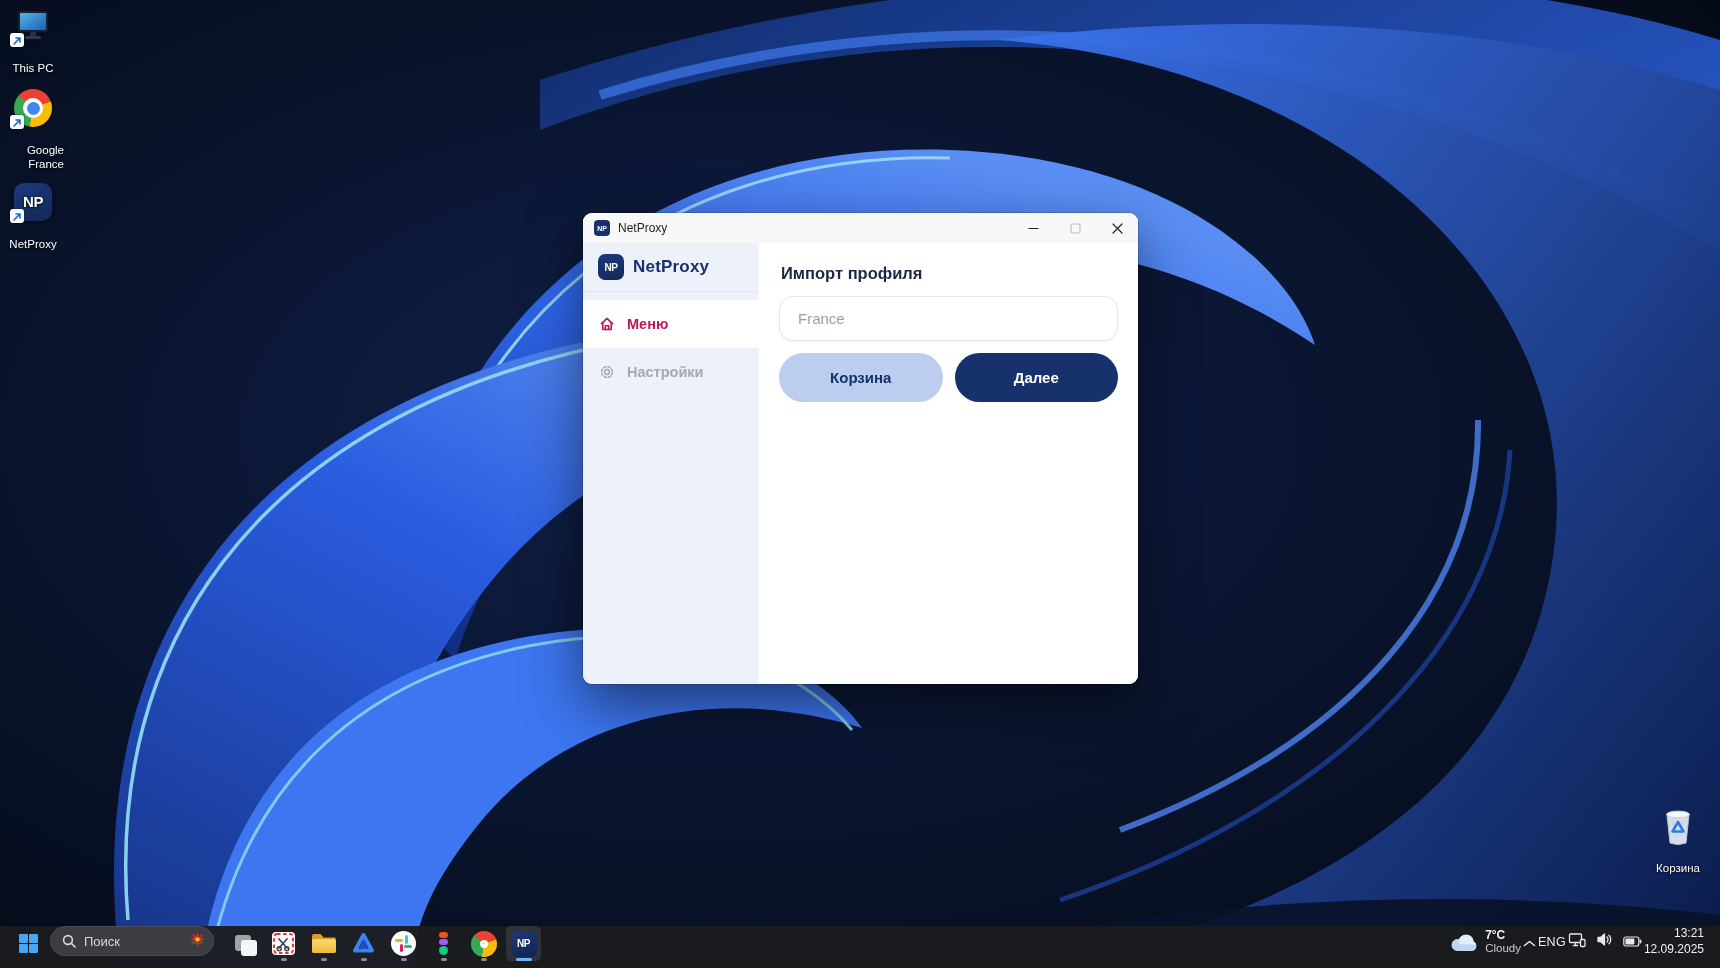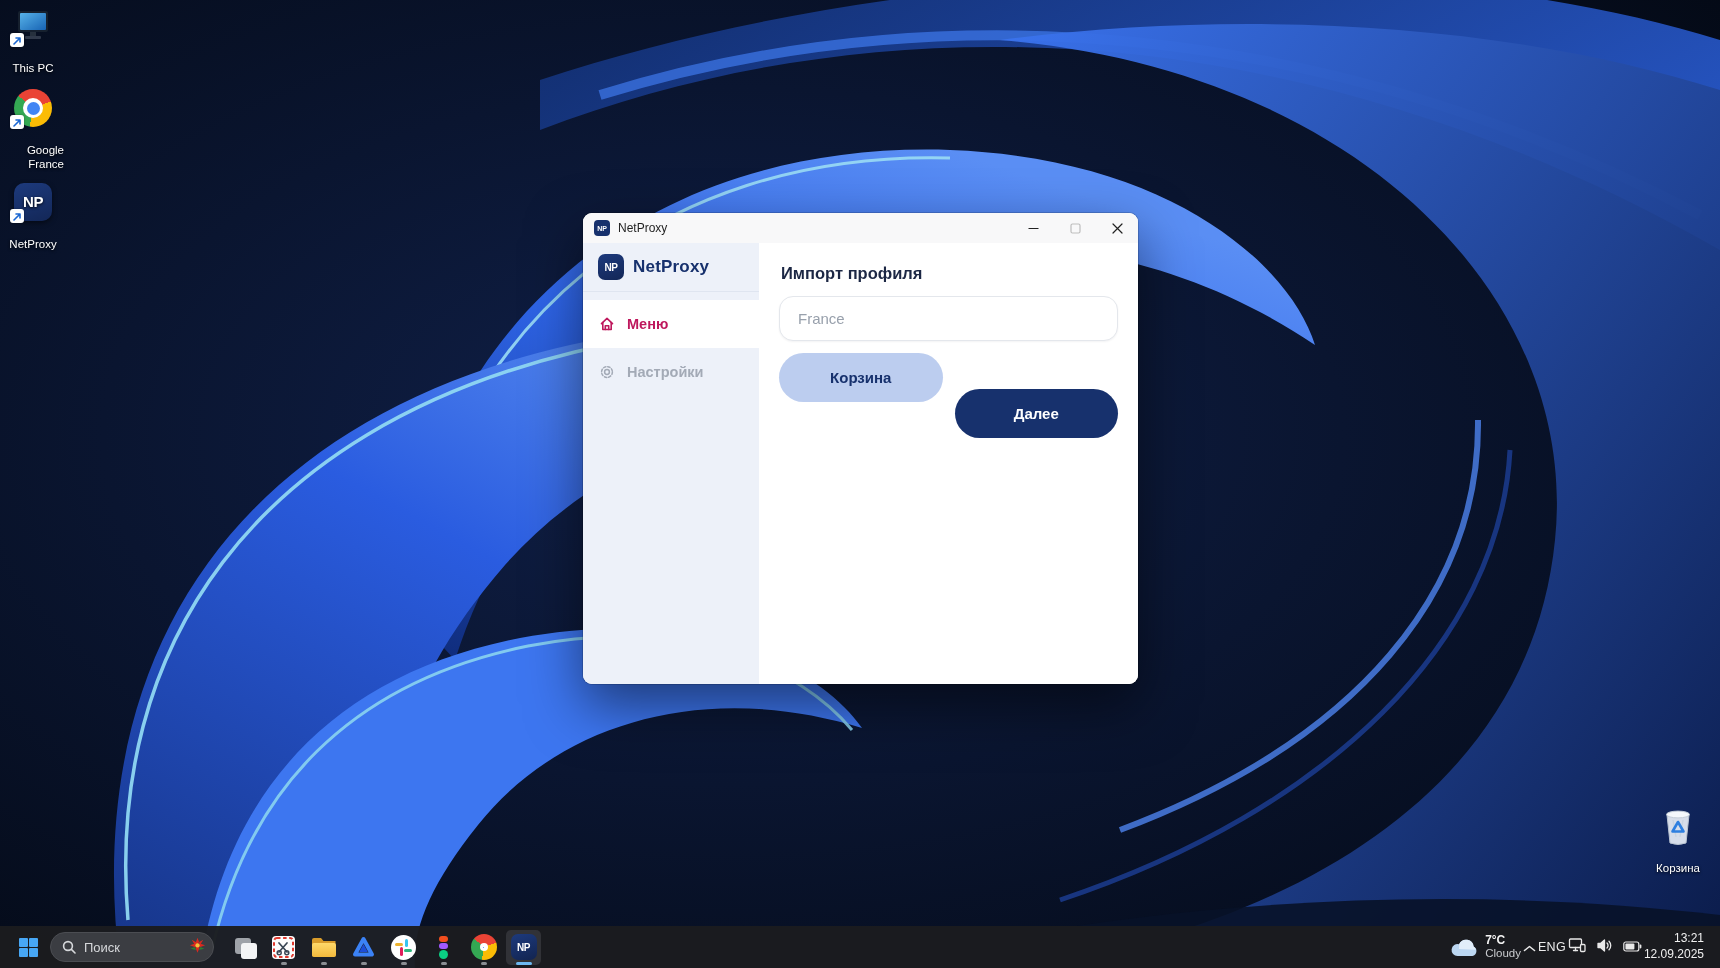--- a/index.html
+++ b/index.html
@@ -49,25 +49,25 @@
 
   .content { flex:1; padding:21px 20px 0 20px; background:#fff; }
   .content-heading { font-size:16.5px; font-weight:700; color:#1c2744; margin:0 2px 13px 2px; }
   .profile-input { display:block; width:100%; height:45px; border:1px solid #e4e7ec; border-radius:14px;
     padding:0 18px; font-size:15px; color:#98a0ac; background:#fff; outline:none;
     font-family:"Liberation Sans","DejaVu Sans",sans-serif; box-shadow:0 1px 2px rgba(16,24,40,.05); }
   .button-row { display:flex; gap:12px; margin-top:12px; }
   .btn { flex:1; height:49px; border:none; border-radius:25px; font-size:15px; font-weight:700; cursor:pointer;
     font-family:"Liberation Sans","DejaVu Sans",sans-serif; }
   .btn-cancel { background:#bccdef; color:#17316d; }
-  .btn-next { background:#17316d; color:#fff;margin-top:36px; }
+  .btn-next { background:#17316d; color:#fff; }
 
   
   .taskbar { position:absolute; left:0; right:0; bottom:0; height:42px; background:rgba(27,28,31,.97);
-    display:flex; align-items:center; padding:0 8px 0 10px; }
+    display:flex; align-items:flex-start; padding:0 8px 0 10px; }
   .start-btn { width:36px; height:34px; border-radius:5px; display:grid; place-items:center; }
   .search-box { width:164px; height:30px; margin-left:4px; border-radius:15px; background:#3b3d42;
     border:1px solid #4b4d52; display:flex; align-items:center; gap:8px; padding:0 7px 0 11px;
     color:#d6d8db; font-size:13px; }
   .search-flower { margin-left:auto; }
   .tb-apps { display:flex; gap:5px; margin-left:12px; }
   .tb-app { width:35px; height:35px; border-radius:5px; position:relative; display:grid; place-items:center; }
   .tb-app.active { background:#313237; }
   .run-dot { position:absolute; bottom:0px; left:50%; transform:translateX(-50%); width:6px; height:3px;
     border-radius:2px; background:#8b8e93; }

